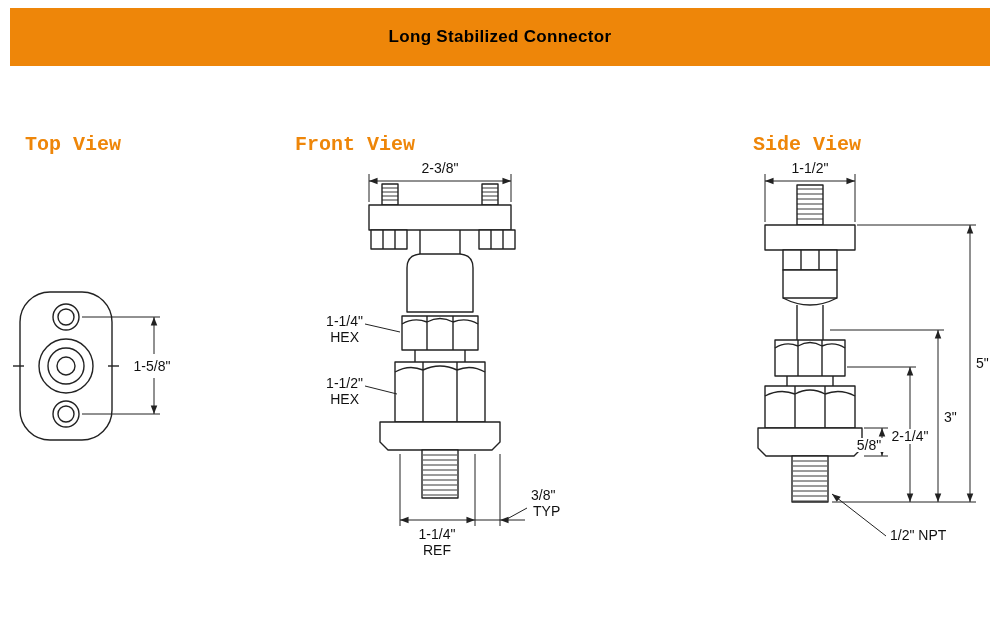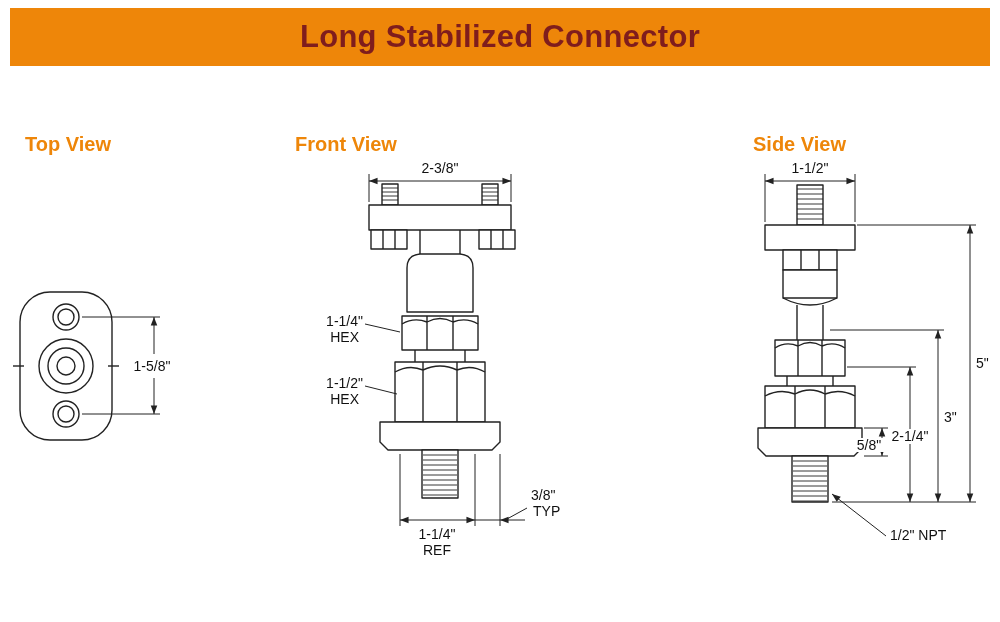--- a/index.html
+++ b/index.html
@@ -1,22 +1,22 @@
 <!DOCTYPE html>
 <html style="--accent: #EE8609;"><head>
 <meta charset="utf-8">
 <style>
   html,body { margin:0; padding:0; background:#ffffff; }
   body { width:1000px; height:622px; position:relative; font-family:"Liberation Sans", sans-serif; overflow:hidden; }
 
   .banner { position:absolute; left:10px; top:8px; width:980px; height:58px;
             background:var(--accent,#EE8609); display:flex; align-items:center; justify-content:center; }
-  .banner h1 { margin:0; color:#7f1d1d; font-size:31px; font-weight:bold; letter-spacing:.3px; }
-
-  .vh { position:absolute; margin:0; color:var(--accent,#EE8609); font-size:20px; font-weight:bold; }
+  .banner h1 { margin:0; color:#000000; font-size:17px; font-weight:bold; letter-spacing:.3px; }
+
+  .vh { position:absolute; margin:0; color:var(--accent,#EE8609); font-size:20px; font-weight:bold;font-family:Liberation Mono, monospace; }
   #vh-top   { left:25px;  top:133px; }
   #vh-front { left:295px; top:133px; width:300px; text-align:left; }
   #vh-side  { left:753px; top:133px; }
 
   svg.view { position:absolute; }
   #svg-top   { left:8px;   top:272px; }
   #svg-front { left:295px; top:158px; }
   #svg-side  { left:740px; top:158px; }
 
   .obj  { fill:none;    stroke:#222; stroke-width:1.4; stroke-linejoin:round; }

